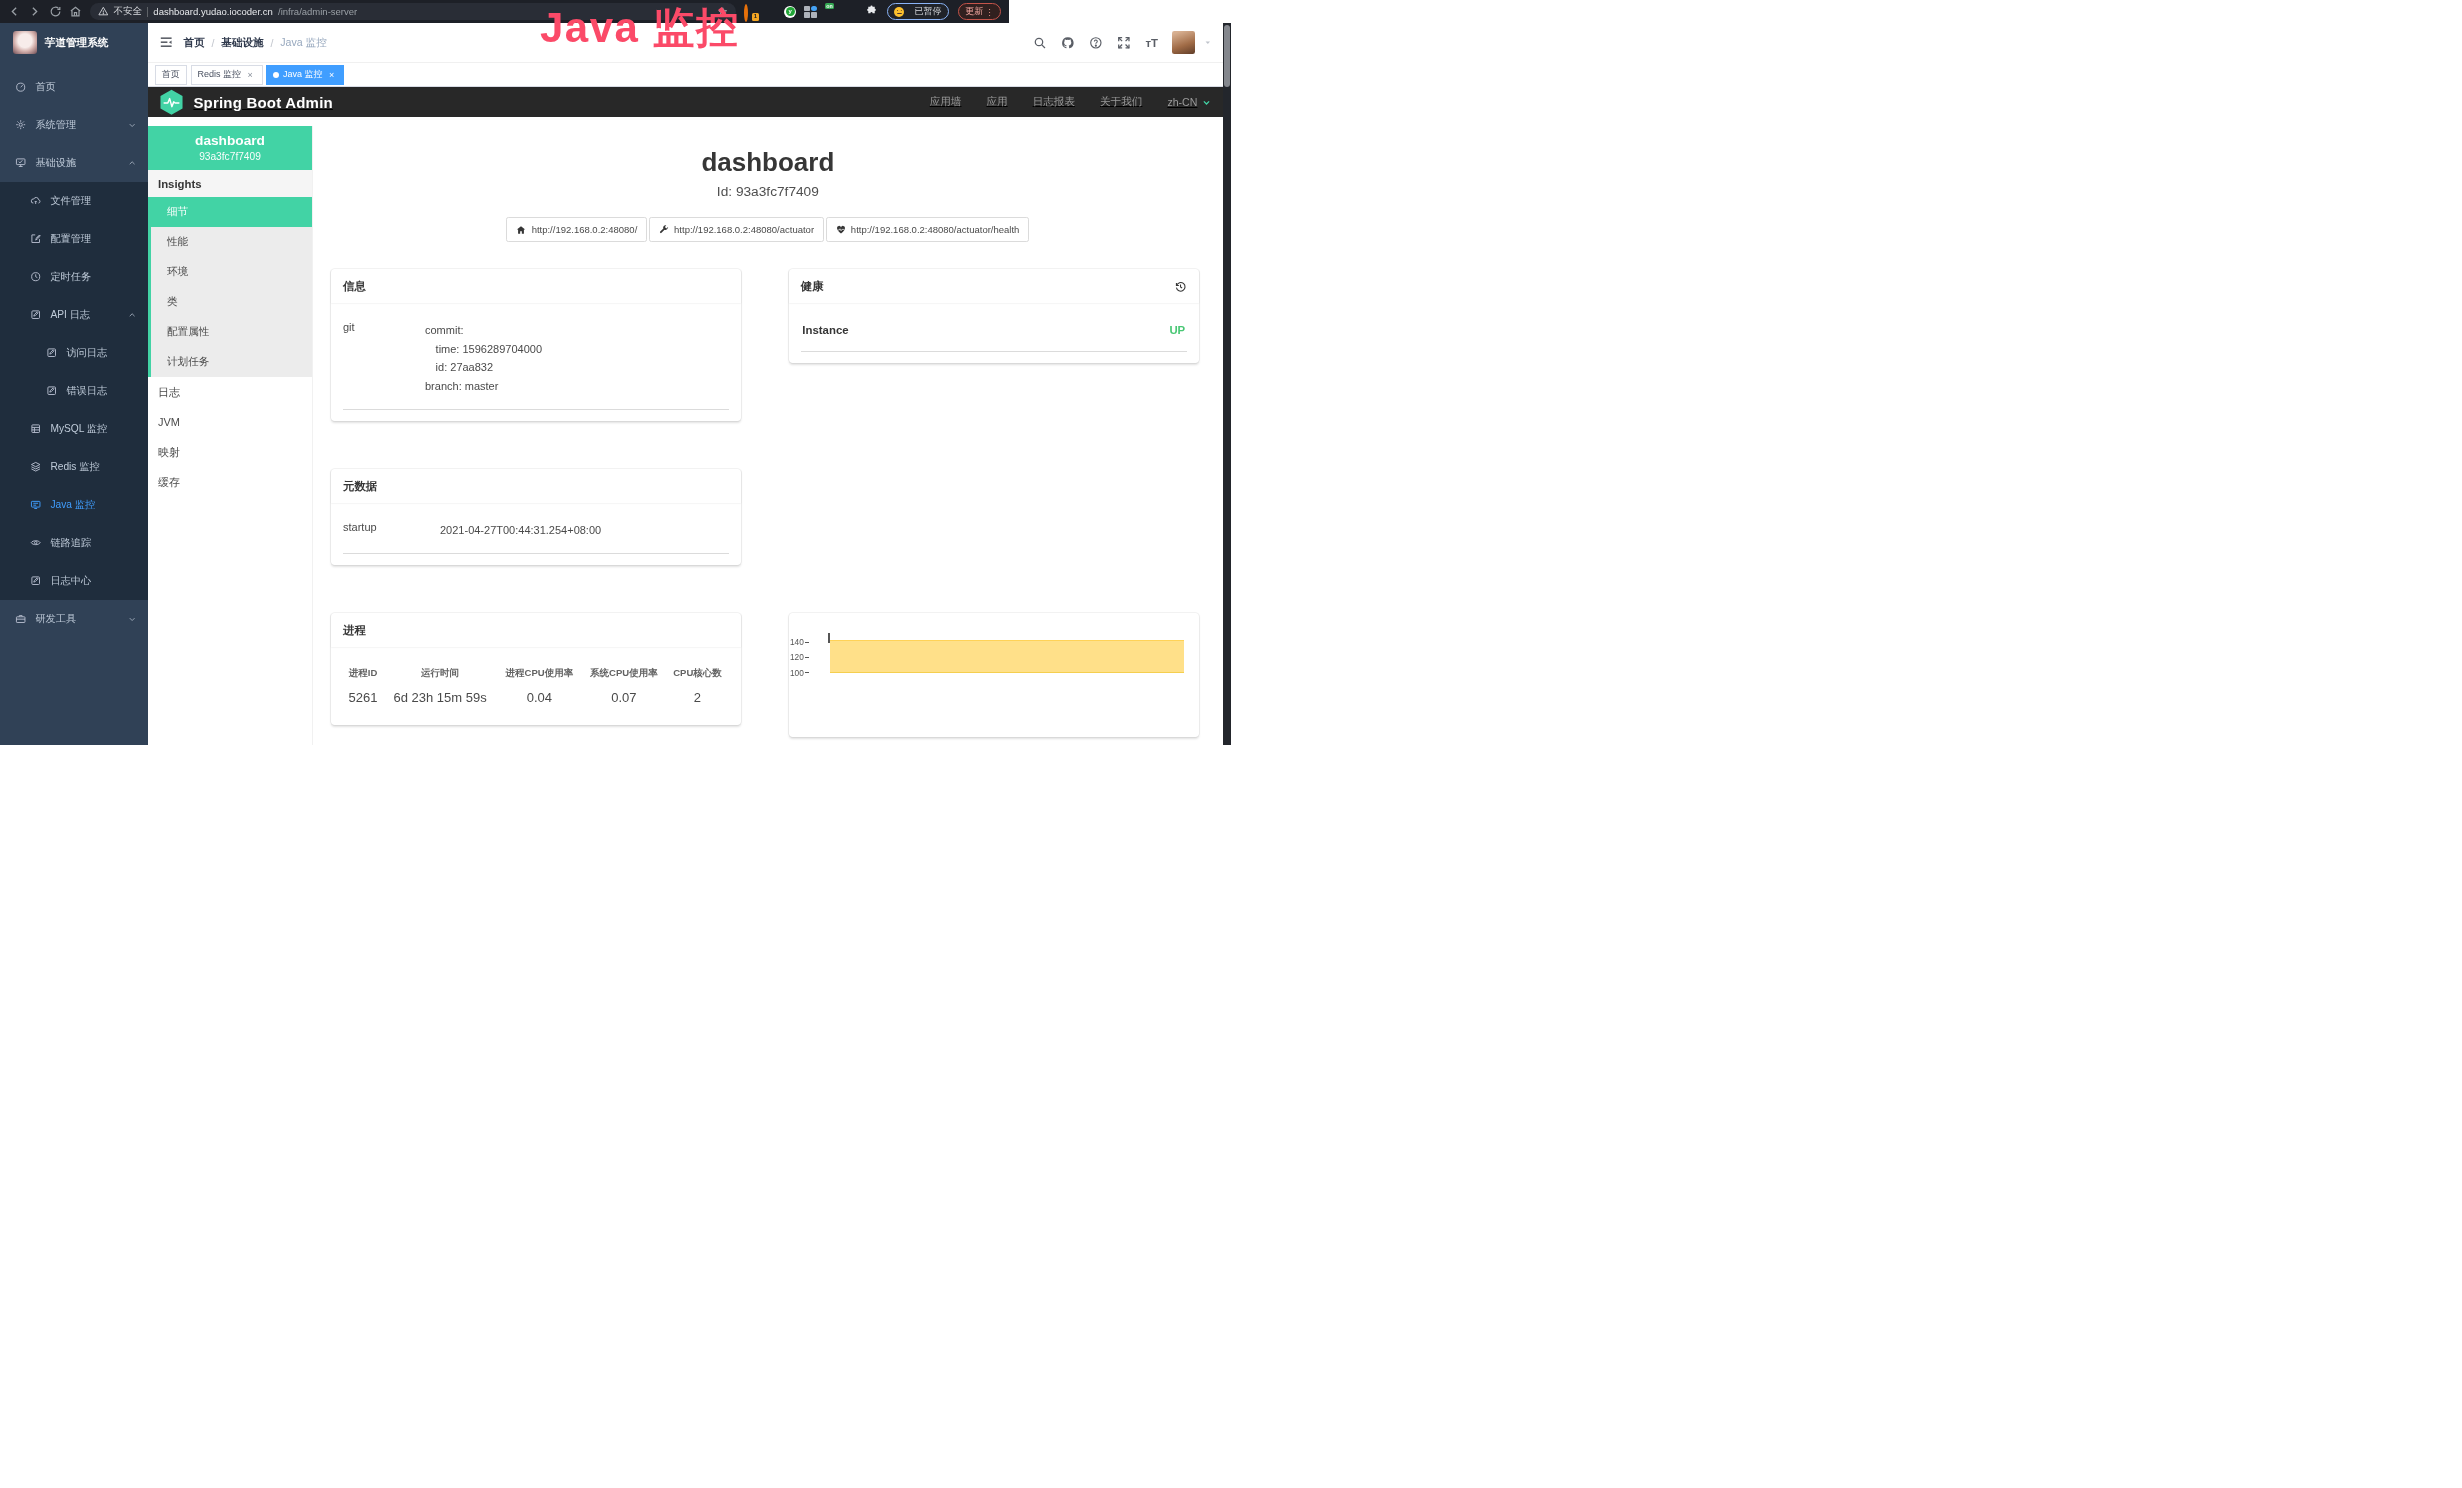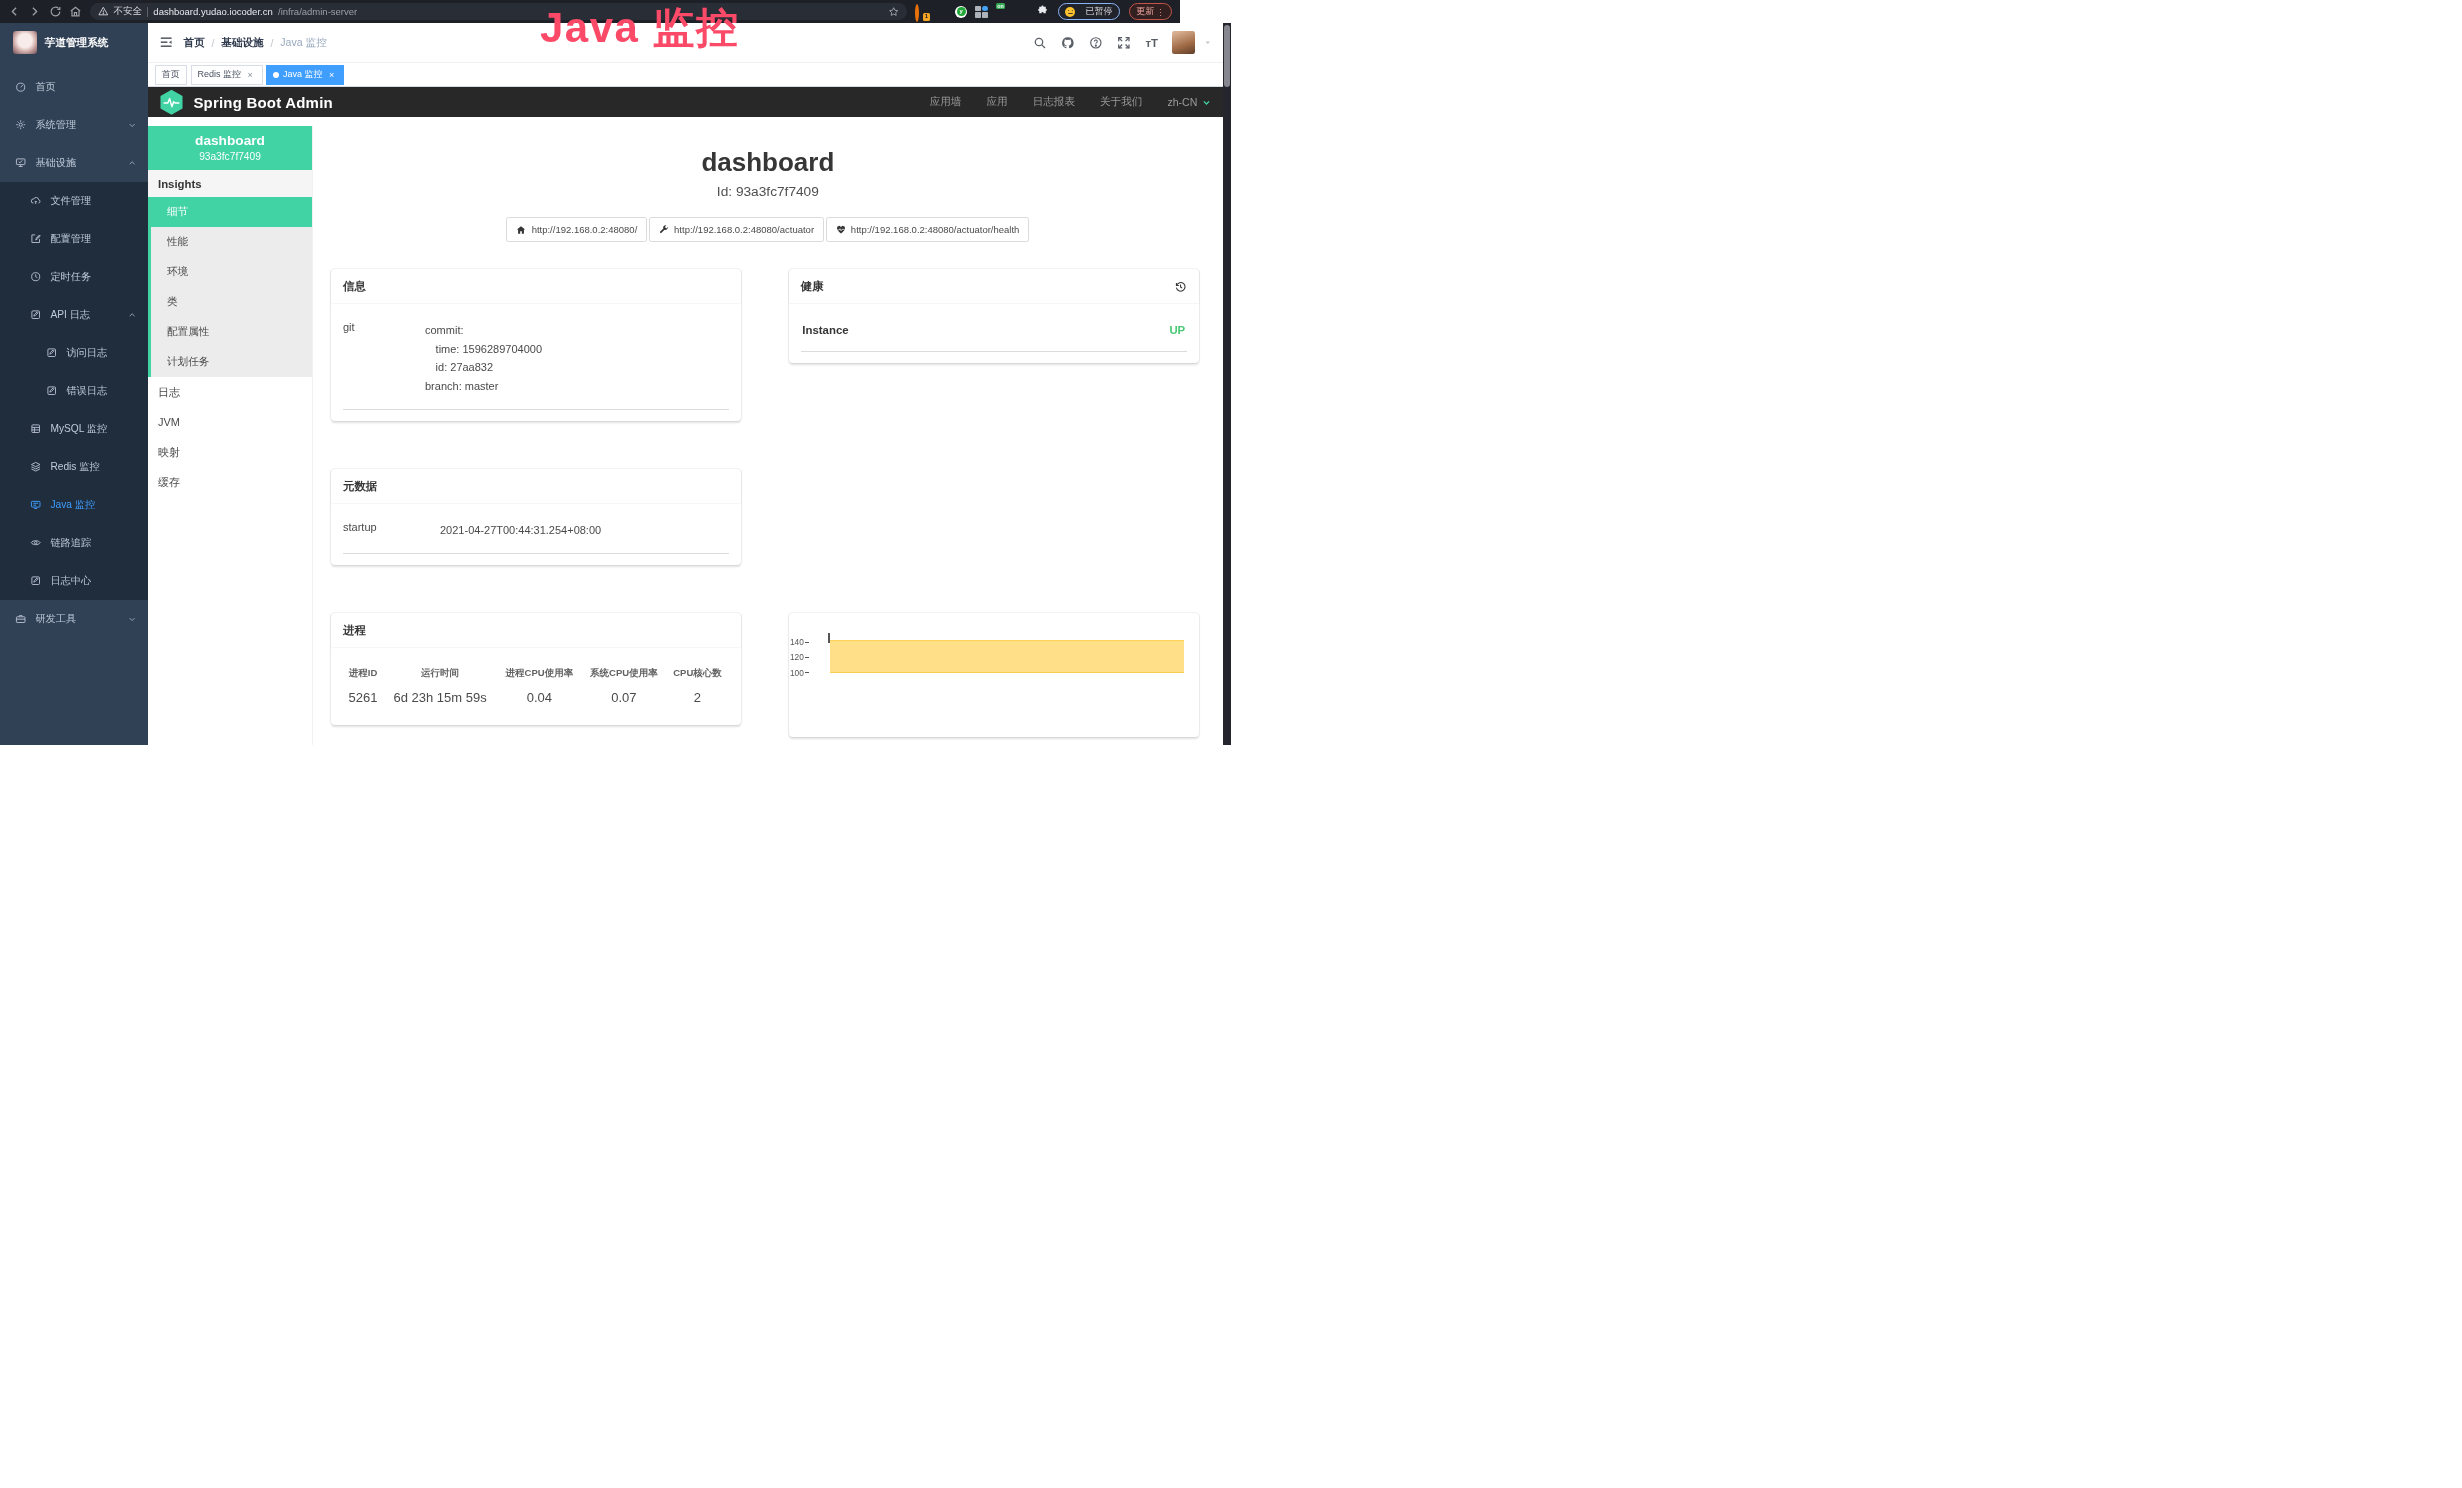--- a/index.html
+++ b/index.html
@@ -1,21 +1,21 @@
 <!DOCTYPE html>
 <html style="font-size:12px"><head>
 <meta charset="utf-8">
 <style>
   * { margin:0; padding:0; box-sizing:border-box; }
   html,body { width:1231px; height:745px; overflow:hidden; }
   body { font-family:"Liberation Sans","DejaVu Sans",sans-serif; background:#fff; position:relative; }
   svg { display:block; }
 
   
-  .browser-bar { position:absolute; top:0; left:0; width:1180px; height:23px; background:#1d2027;
+  .browser-bar { position:absolute; top:0; left:0; width:1009px; height:23px; background:#1d2027;
     display:flex; align-items:center; padding:0 7.6px; gap:7.6px; z-index:40; }
   .bicon { color:#9aa0a6; width:13px; height:13px; flex:0 0 auto; }
   .omnibox { flex:1; height:16.7px; background:#292d36; border-radius:9px; display:flex; align-items:center;
     padding:0 7.6px; gap:5.3px; color:#dadce0; font-size:9.5px; min-width:0; }
   .omni-sep { width:0.8px; height:10px; background:#5f6368; }
   .url-host { color:#e8eaed; white-space:nowrap; }
   .url-path { color:#9aa0a6; white-space:nowrap; }
   .omni-star { margin-left:auto; }
   .ext-cluster { display:flex; align-items:center; gap:8.3px; }
   .ext { width:12px; height:12px; position:relative; flex:0 0 auto; }
@@ -81,21 +81,21 @@
   .tags-bar { height:24px; background:#fff; border-bottom:0.8px solid #d8dce5; display:flex; align-items:center;
     padding-left:6.8px; gap:3.8px; box-shadow:0 0.8px 2.3px rgba(0,21,41,.08); position:relative; z-index:5; }
   .tag { height:20px; display:flex; align-items:center; gap:3.8px; border:0.8px solid #d8dce5; background:#fff;
     color:#495060; font-size:9px; padding:0 6px; cursor:pointer; white-space:nowrap; }
   .tag .x { font-size:9px; color:#8a919c; width:10.6px; text-align:center; border-radius:50%; }
   .tag.active { background:#409eff; border-color:#409eff; color:#fff; }
   .tag.active .x { color:#fff; }
   .tag .dot { width:6px; height:6px; border-radius:50%; background:#fff; }
 
   
-  .sba-header { height:30px; background:#282828; display:flex; align-items:center; padding:0 20px 0 11.4px; }
+  .sba-header { height:30px; background:#282828; display:flex; align-items:center; padding:0 20px 0 11.4px;text-decoration:underline; }
   .sba-logo { width:25px; height:26.5px; margin-right:9px; }
   .sba-brand { color:#fff; font-size:15px; font-weight:700; letter-spacing:0.2px; }
   .sba-nav { margin-left:auto; display:flex; align-items:center; gap:25px; }
   .sba-nav a { color:#9b9b9b; font-size:10.6px; text-decoration:none; cursor:pointer; white-space:nowrap; }
   .locale { display:flex; align-items:center; gap:4.6px; }
   .locale .lc-caret { width:9px; height:9px; color:#42d3a5; }
 
   .sba-sidebar { position:absolute; left:0; top:103px; width:165px; bottom:0; background:#fff; border-right:0.8px solid #f1f1f1; }
   .inst-header { background:#42d3a5; color:#fff; text-align:center; padding:6.8px 4.6px 8.3px; }
   .inst-name { font-size:13.7px; font-weight:700; }

